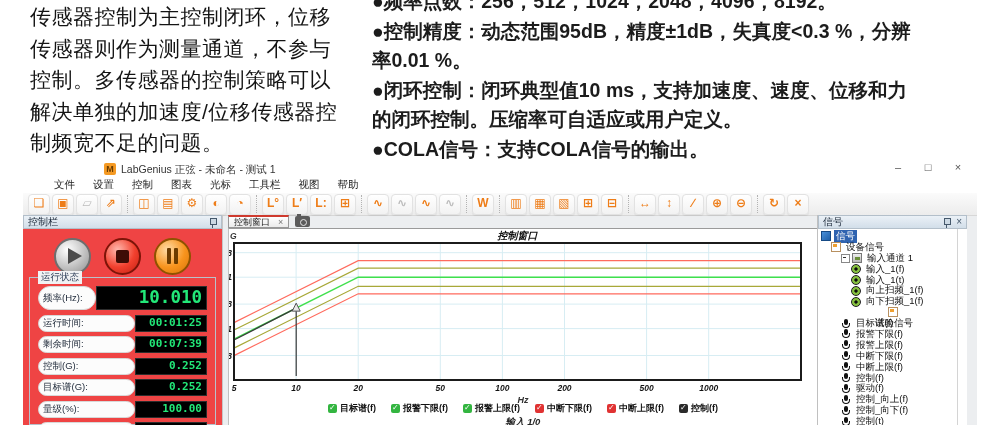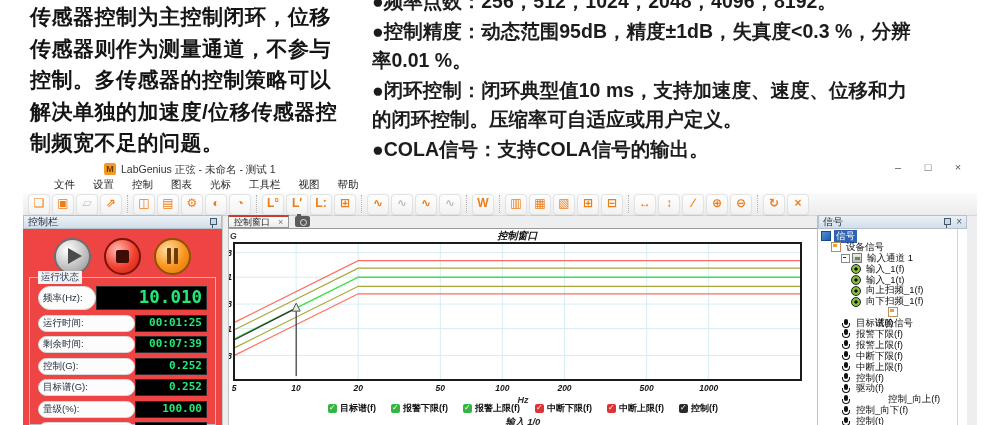--- a/index.html
+++ b/index.html
@@ -2,21 +2,21 @@
 <html><head>
 <meta charset="utf-8">
 <style>
   html,body{margin:0;padding:0}
   body{width:1000px;height:425px;position:relative;overflow:hidden;background:#fff;
        font-family:"Liberation Sans","DejaVu Sans",sans-serif;color:#111}
 
   
   .docwrap{position:absolute;left:0;top:0;width:1000px;height:160px;overflow:hidden;background:#fff}
   .doc-left{position:absolute;left:30px;top:1px;width:338px;font-size:21px;line-height:31.5px;
-            white-space:pre-line;font-weight:700;letter-spacing:.5px;color:#141414}
+            white-space:pre-line;font-weight:400;letter-spacing:.5px;color:#141414}
   .doc-right{position:absolute;left:372px;top:-13px;width:625px;font-size:19.5px;line-height:29.5px;color:#1c1c1c;font-weight:600}
   .bullet{white-space:pre-line}
 
   
   .app{position:absolute;left:23px;top:160px;width:954px;height:265px;background:#eceef0;font-size:11px}
   .titlebar{position:absolute;top:0;left:0;right:0;height:18px;background:#fff}
   .app-logo{position:absolute;left:81px;top:3px;width:12px;height:12px;background:#f59a23;border-radius:2px;
             color:#6b3c00;font-size:9px;font-weight:bold;text-align:center;line-height:12px}
   .title-text{position:absolute;left:98px;top:3px;font-size:10.5px;color:#333;white-space:nowrap}
   .win-controls{position:absolute;right:12px;top:1px;display:flex;gap:16px;color:#555;font-size:11px}
@@ -377,21 +377,21 @@
             <span class="tlb">中断上限(f)</span>
           </div>
           <div class="trow" style="padding-left: 23px;">
             <span class="ti ti-mic"></span>
             <span class="tlb">控制(f)</span>
           </div>
           <div class="trow" style="padding-left: 23px;">
             <span class="ti ti-mic"></span>
             <span class="tlb">驱动(f)</span>
           </div>
-          <div class="trow" style="padding-left: 23px; gap: 32px;">
+          <div class="trow" style="padding-left: 23px;">
             <span class="ti ti-mic"></span>
             <span class="tlb">控制_向上(f)</span>
           </div>
           <div class="trow" style="padding-left: 23px;">
             <span class="ti ti-mic"></span>
             <span class="tlb">控制_向下(f)</span>
           </div>
           <div class="trow" style="padding-left: 23px;">
             <span class="ti ti-mic"></span>
             <span class="tlb">控制(t)</span>

